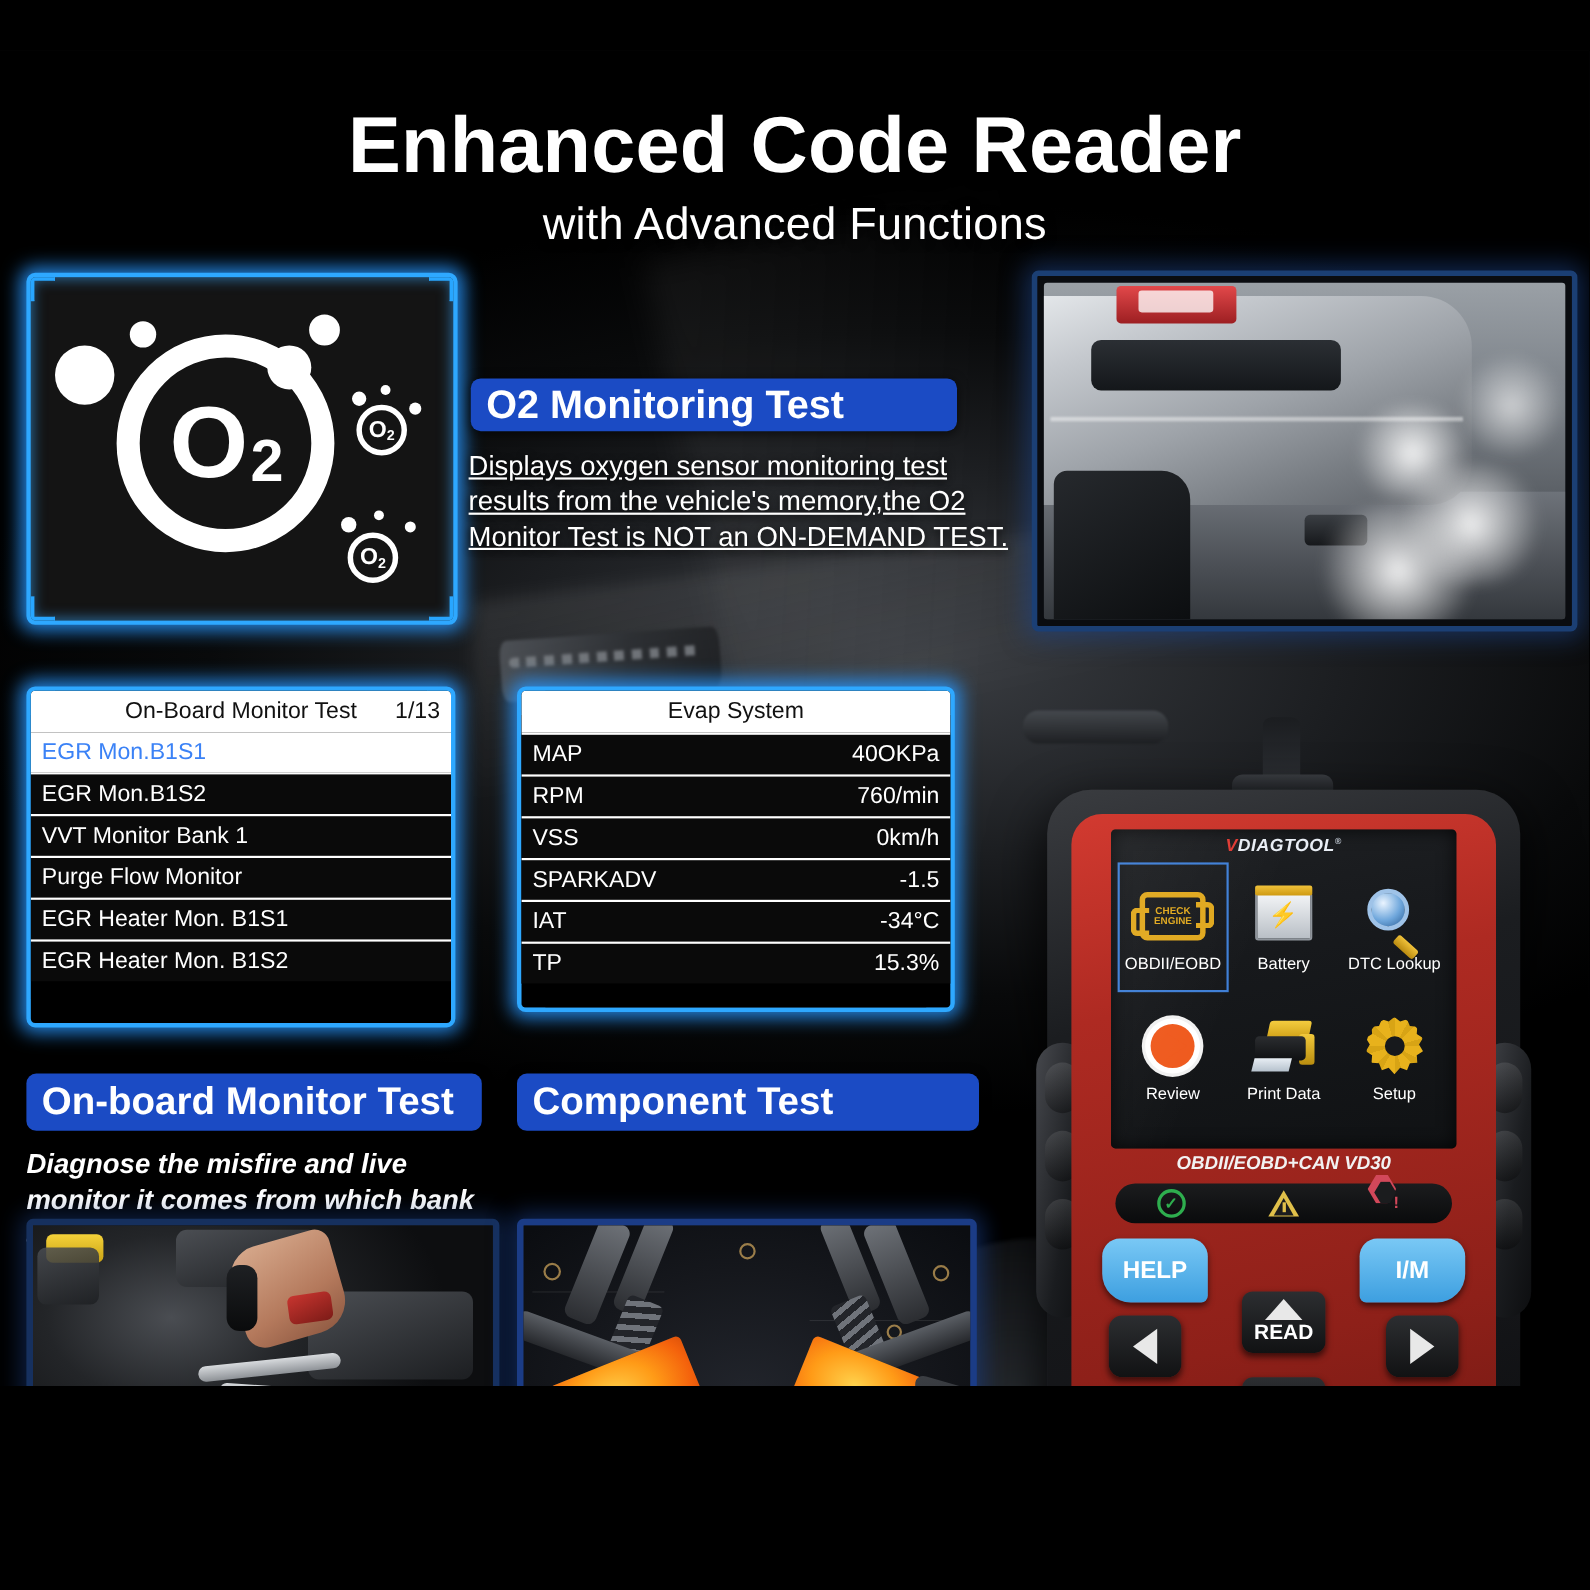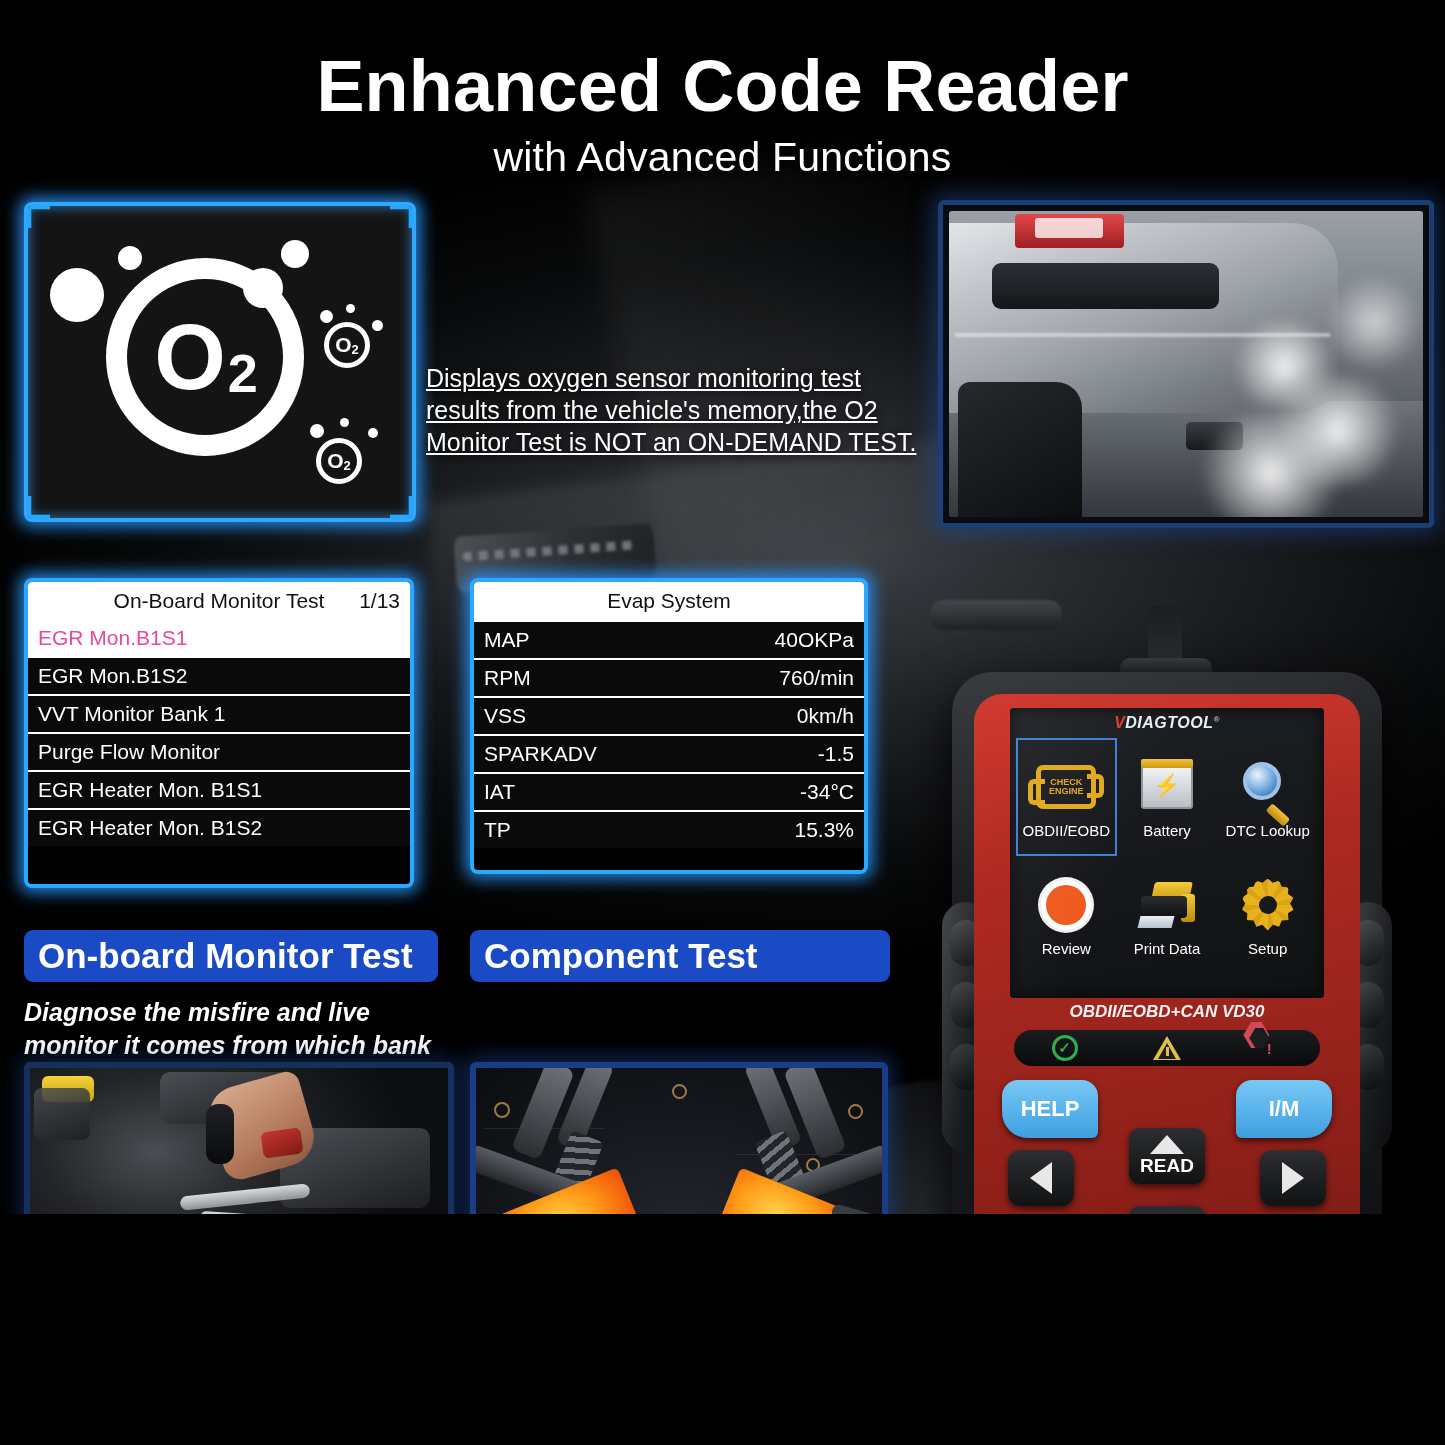--- a/index.html
+++ b/index.html
@@ -1,18 +1,18 @@
 <!DOCTYPE html>
 <html><head>
 <meta charset="utf-8">
 <style>
   html,body{margin:0;padding:0;background:#000;}
   body{width:1445px;height:1445px;overflow:hidden;font-family:"Liberation Sans",sans-serif;}
 
-  #stage{position:relative;width:1445px;height:1214px;background:#000;overflow:hidden;}
+  #stage{position:relative;width:1445px;height:1214px;background:#000;overflow:hidden;margin-top:46px;}
 
   
   .bg-car{position:absolute;inset:0;
     background:
       radial-gradient(ellipse 900px 420px at 58% 46%, #3a3d42 0%, #1c1e21 42%, #090a0b 72%, #000 100%),
       radial-gradient(ellipse 640px 300px at 22% 74%, #2b2e33 0%, #141517 55%, #000 100%),
       linear-gradient(160deg,#0b0c0d 0%,#131416 35%,#050506 70%,#000 100%);
   }
   .bg-sheen{position:absolute;left:430px;top:455px;width:760px;height:230px;
     background:linear-gradient(175deg, rgba(255,255,255,.085), rgba(255,255,255,0) 62%);
@@ -84,21 +84,21 @@
 
   
   #tbl-onboard{left:24px;top:578px;width:382px;height:302px;}
   #tbl-evap{left:470px;top:578px;width:390px;height:288px;text-decoration:underline;}
   .scr{position:absolute;inset:0;background:#000;}
   .scr-title{background:#fff;color:#111;font-size:21px;text-align:center;padding:7px 12px;
     display:flex;align-items:center;justify-content:center;position:relative;}
   .scr-title .pg{position:absolute;right:10px;color:#111;font-size:21px;}
   .scr-row{display:flex;justify-content:space-between;align-items:center;
     color:#fff;background:#0a0a0a;font-size:21px;padding:6px 10px;border-top:2px solid #fff;}
-  .scr-row.sel{background:#fff;color:#ec4899;border-top:none;}
+  .scr-row.sel{background:#fff;color:#3b82f6;border-top:none;}
   .scr-row .v{text-align:right;}
 
   
   .pill{position:absolute;background:#1b4bc4;border-radius:9px;color:#fff;font-weight:700;
     display:flex;align-items:center;box-shadow:0 2px 10px rgba(0,0,0,.6);}
   #pill-o2{left:428px;top:298px;width:428px;height:48px;font-size:36px;padding-left:14px;}
   #pill-onboard{left:24px;top:930px;width:400px;height:52px;font-size:35px;padding-left:14px;}
   #pill-component{left:470px;top:930px;width:406px;height:52px;font-size:35px;padding-left:14px;}
 
   .desc{position:absolute;color:#fff;font-size:25px;line-height:1.28;
@@ -350,20 +350,23 @@
       <div class="ex-tail"></div>
       <div class="ex-tire"></div>
       <div class="ex-pipe"></div>
       <span class="smoke" style="left:58%;top:36%;width:120px;height:90px;"></span>
       <span class="smoke" style="left:66%;top:54%;width:150px;height:110px;"></span>
       <span class="smoke" style="left:50%;top:66%;width:170px;height:120px;"></span>
       <span class="smoke" style="left:78%;top:22%;width:110px;height:90px;opacity:.7;"></span>
     </div>
   </div>
 
+  <div class="pill" id="pill-o2">
+    <span>O2 Monitoring Test</span>
+  </div>
   <div class="desc" id="desc-o2">Displays oxygen sensor monitoring test results from the vehicle's memory,the O2 Monitor Test is NOT an  ON-DEMAND TEST.</div>
 
   <div class="glowframe" id="tbl-onboard">
     <span class="corner c-tl"></span>
     <span class="corner c-tr"></span>
     <span class="corner c-bl"></span>
     <span class="corner c-br"></span>
     <div class="scr">
       <div class="scr-title">
         <span>On-Board Monitor Test</span>

